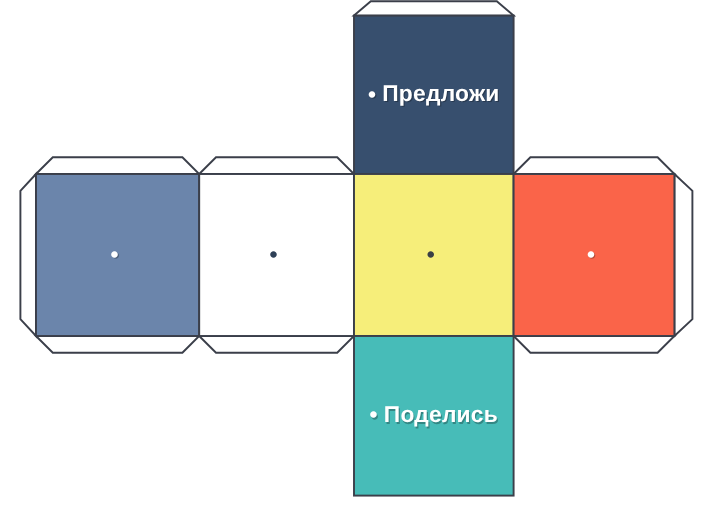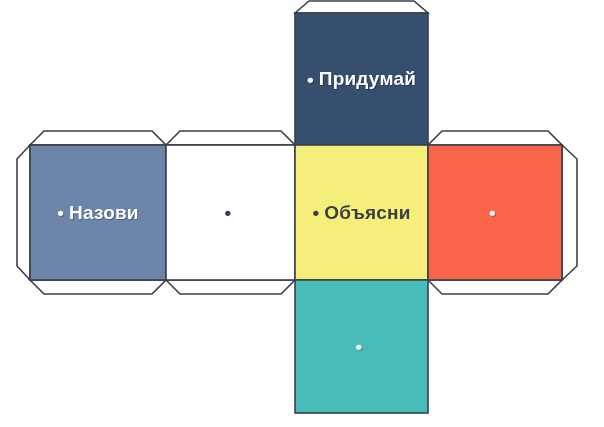--- a/index.html
+++ b/index.html
@@ -83,38 +83,37 @@
       <rect x="295" y="145" width="133" height="135" fill="#f6ee7a" stroke="#3b3f4a" stroke-width="1.6"></rect>
 
       <rect x="428" y="145" width="134" height="135" fill="#fa6449" stroke="#3b3f4a" stroke-width="1.6"></rect>
 
       <rect x="295" y="280" width="133" height="133" fill="#47bcb8" stroke="#3b3f4a" stroke-width="1.6"></rect>
     </g>
   </svg>
 
   <div class="face-label label-light" style="left:295px; top:13px; width:133px; height:132px;">
     <span class="bullet">•</span>
-      <span>Придумай</span>
+      <span>Предложи</span>
   </div>
 
   <div class="face-label label-light" style="left:30px; top:145px; width:136px; height:135px;">
     <span class="bullet">•</span>
-      <span>Назови</span>
   </div>
 
   <div class="face-label label-dark" style="left:166px; top:145px; width:129px; height:135px;">
     <span class="bullet">•</span>
   </div>
 
   <div class="face-label label-charcoal" style="left:295px; top:145px; width:133px; height:135px;">
     <span class="bullet">•</span>
-      <span>Объясни</span>
   </div>
 
   <div class="face-label label-light" style="left:428px; top:145px; width:134px; height:135px;">
     <span class="bullet">•</span>
   </div>
 
   <div class="face-label label-light" style="left:295px; top:280px; width:133px; height:133px;">
     <span class="bullet">•</span>
+      <span>Поделись</span>
   </div>
 
 </div>
 
 </body></html>

